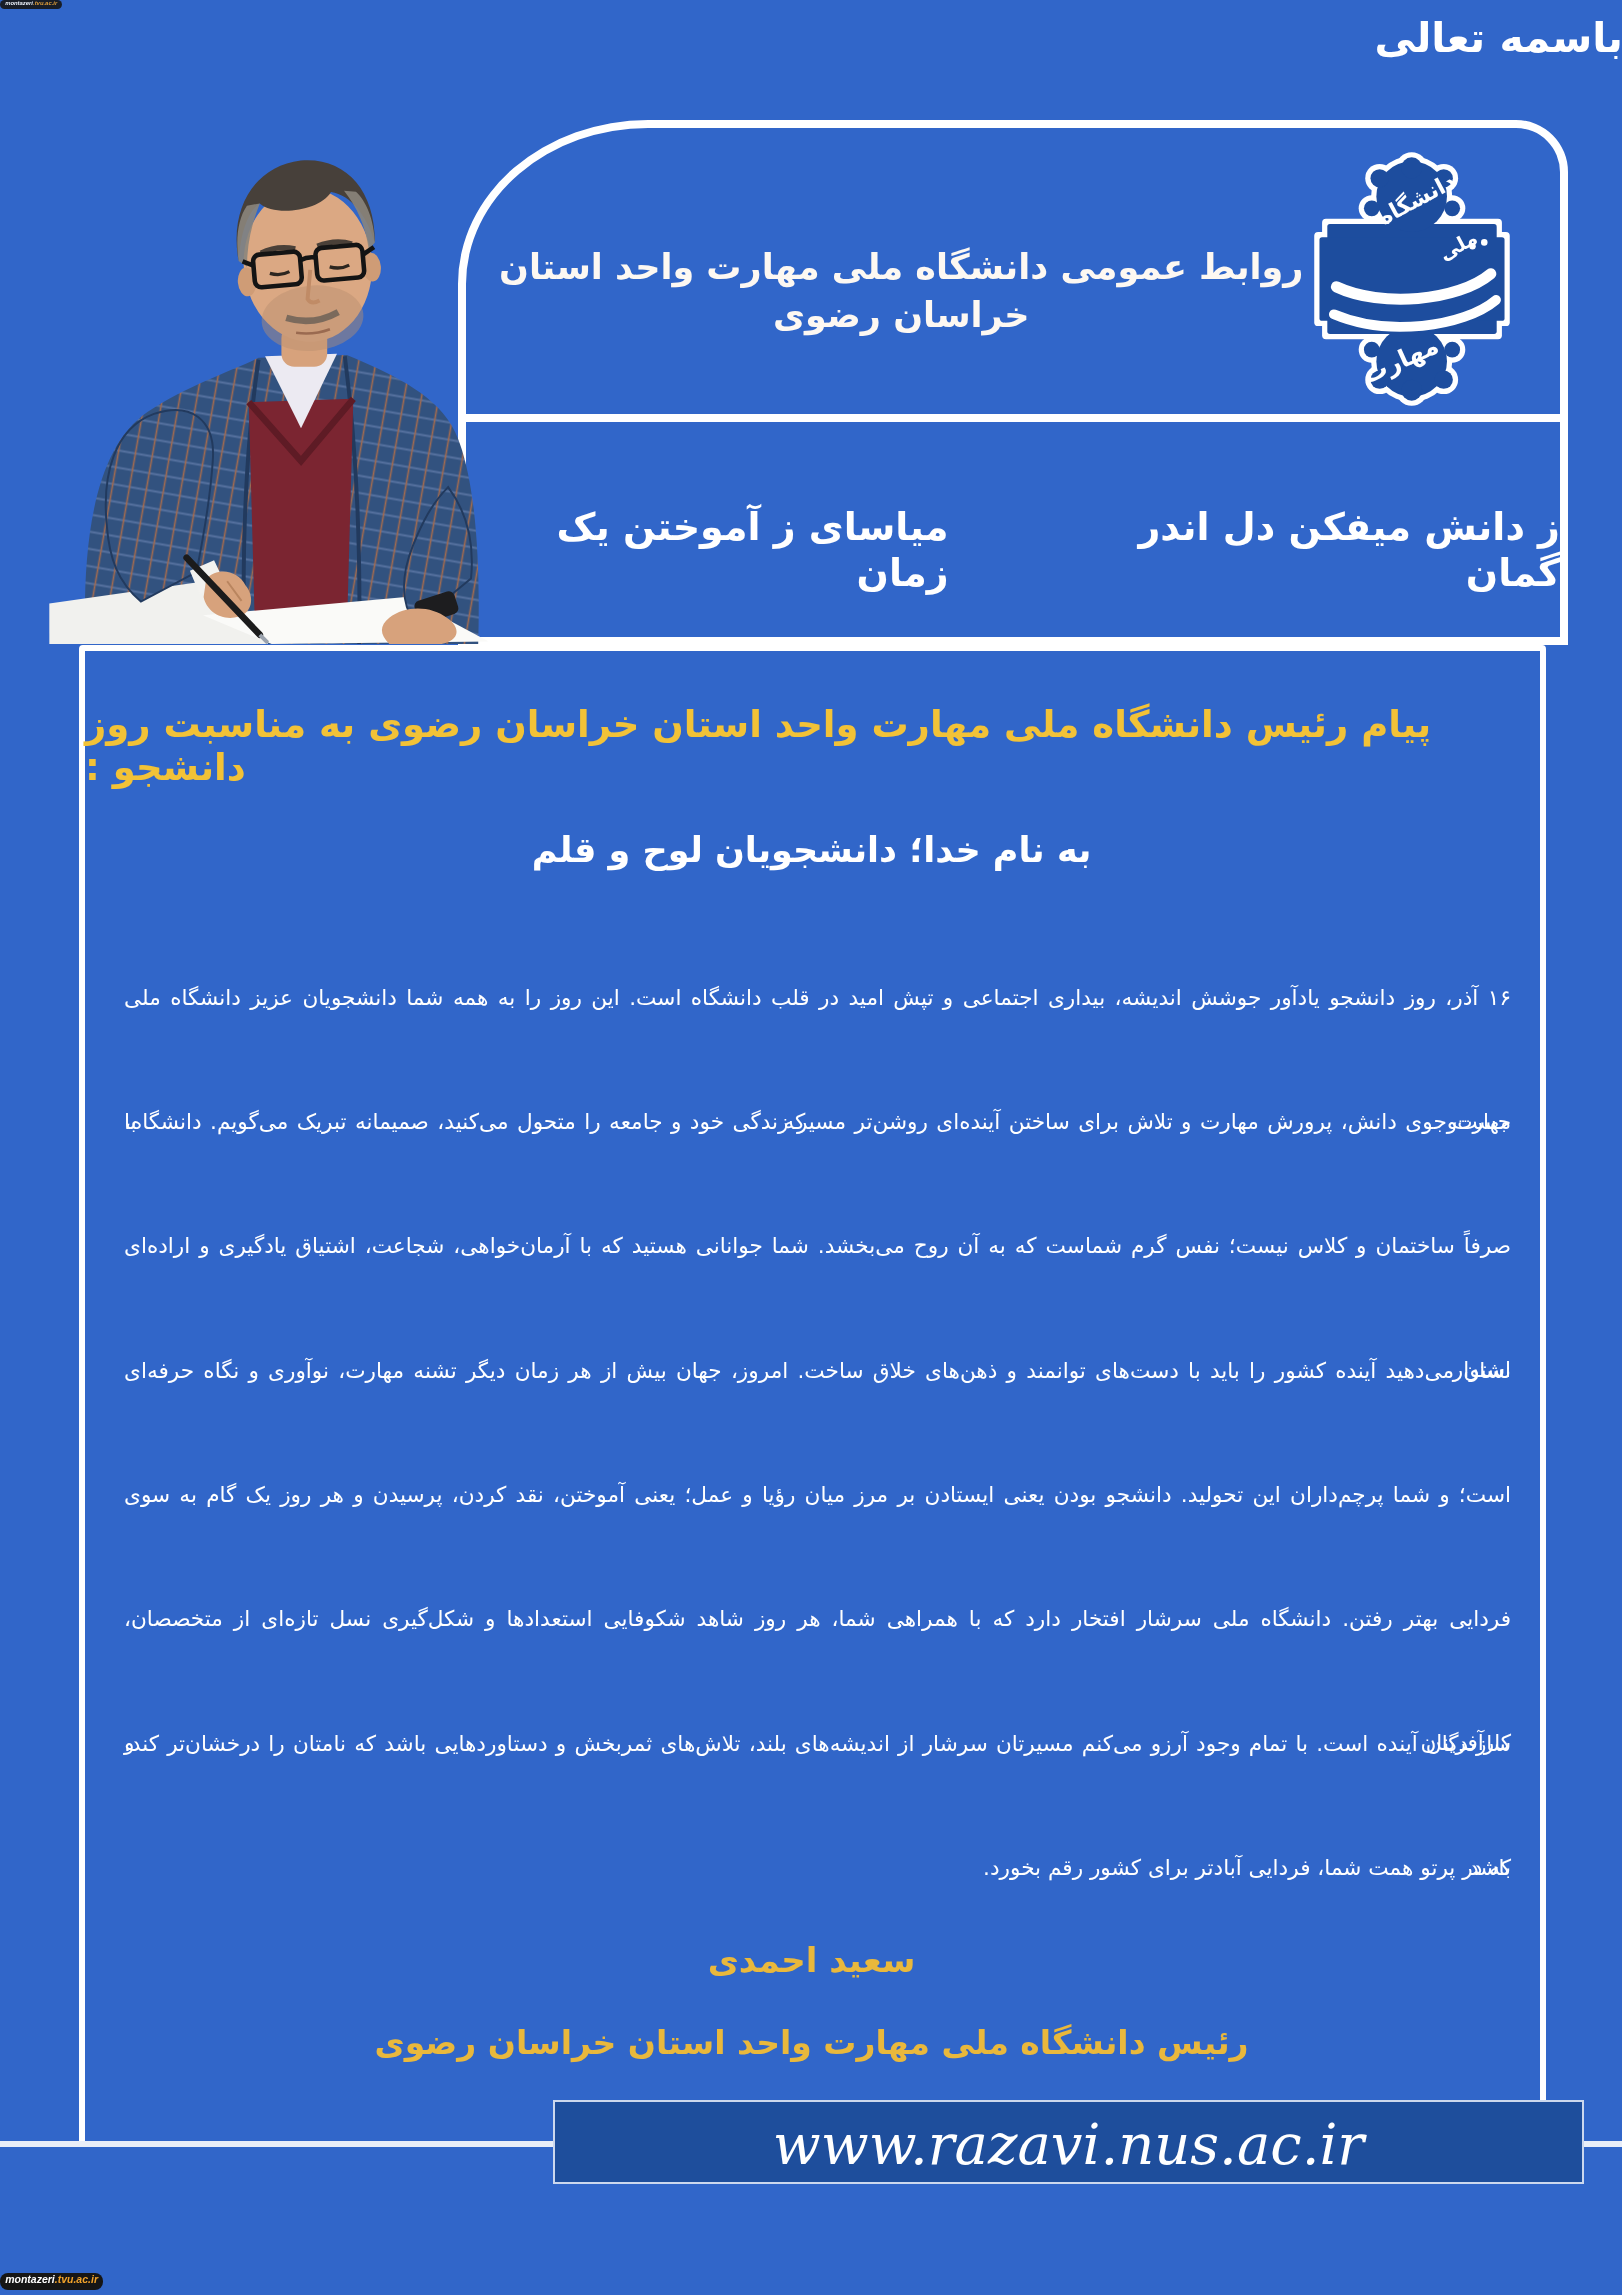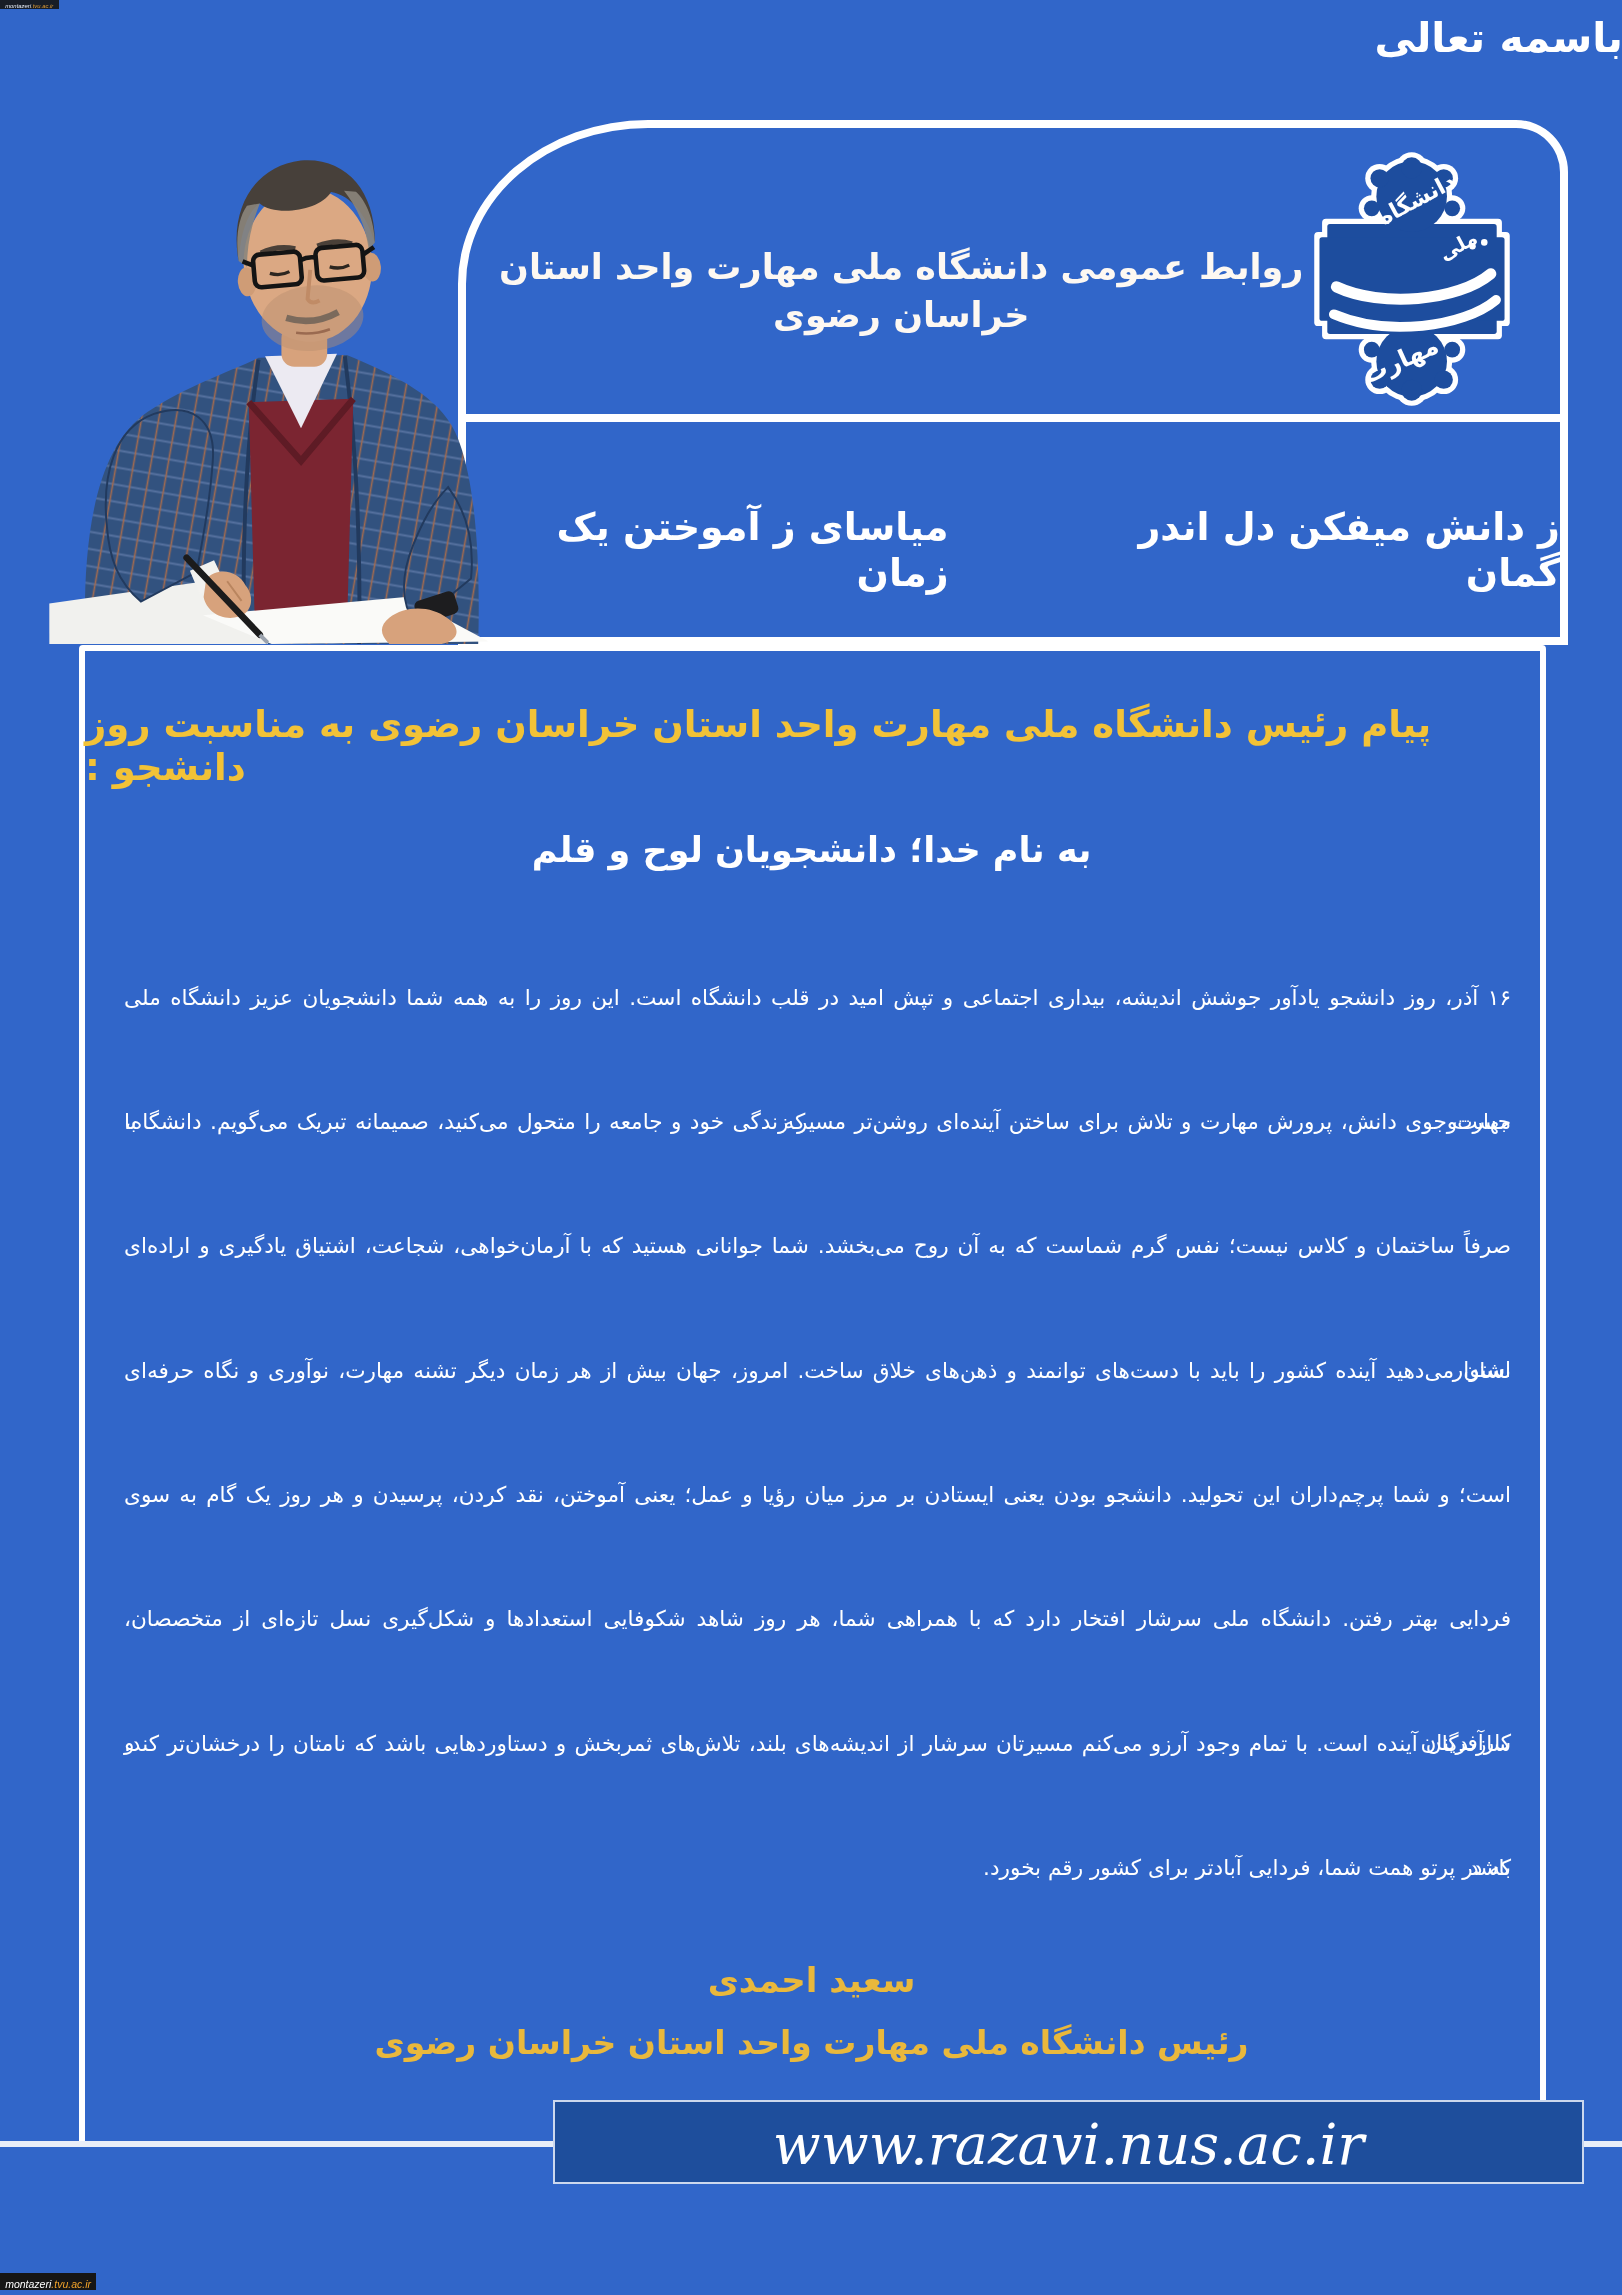--- a/index.html
+++ b/index.html
@@ -28,34 +28,34 @@
          box-sizing:border-box;border:6.5px solid #ffffff;border-radius:3.9px;z-index:1;}
   .heading{position:absolute;top:703px;left:85px;width:1453px;text-align:left;
            color:#f2c237;font-size:37px;font-weight:bold;z-index:2;}
   .basmala{position:absolute;top:830px;left:85px;width:1453px;text-align:center;
            color:#ffffff;font-size:35px;font-weight:bold;z-index:2;}
   .body-line{position:absolute;left:124px;width:1387px;height:124px;line-height:124px;
              color:#ffffff;font-size:21.6px;direction:rtl;text-align:justify;
              text-align-last:justify;z-index:2;}
   .body-line.short{text-align-last:right;}
   .sig-name{position:absolute;top:1940px;left:85px;width:1453px;text-align:center;
-            color:#e9b83c;font-size:34px;font-weight:bold;z-index:2;margin-top:20px;}
+            color:#e9b83c;font-size:34px;font-weight:bold;z-index:2;}
   .sig-title{position:absolute;top:2023px;left:85px;width:1453px;text-align:center;
              color:#e9b83c;font-size:33px;font-weight:bold;z-index:2;}
   
   .hline{position:absolute;top:2141px;left:0;width:1623px;height:5.9px;background:#e9eef8;z-index:3;}
   .site-bar{position:absolute;left:553px;top:2100px;width:1031px;height:84px;
             box-sizing:border-box;background:#1e4e9c;border:2.6px solid #ccd8ee;
             z-index:4;text-align:center;line-height:86px;}
   .site-bar span{color:#ffffff;font-size:56px;font-style:italic;
                  font-family:"DejaVu Serif",serif;}
   
-  .wm{position:absolute;background:#161616;color:#ffffff;font-weight:normal;
+  .wm{position:absolute;background:#161616;color:#ffffff;font-weight:bold;
       font-style:italic;font-family:"Liberation Sans",sans-serif;z-index:9;
-      display:flex;align-items:flex-end;padding:0 5.2px;}
+      display:flex;align-items:flex-start;padding:0 5.2px;border-radius:8px;}
   .wm .orange{color:#f2a32a;}
   .wm-bottom{left:0;top:2273px;height:17px;font-size:10.5px;}
   .wm-top{left:0;top:0;height:9.2px;font-size:5.9px;opacity:.9;}
 </style>
 </head>
 <body>
 
 <div class="page">
 
   <div class="bismillah fa">باسمه تعالی</div>

